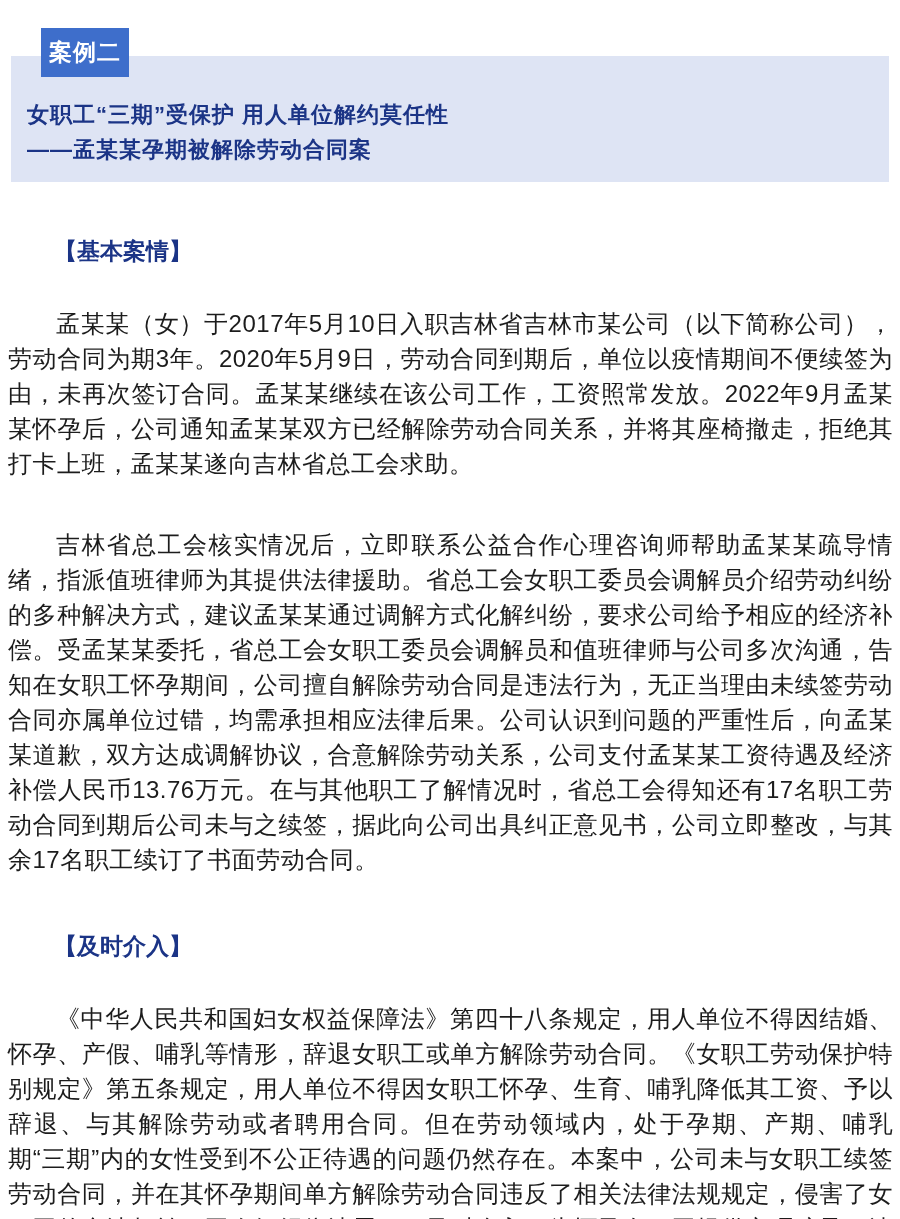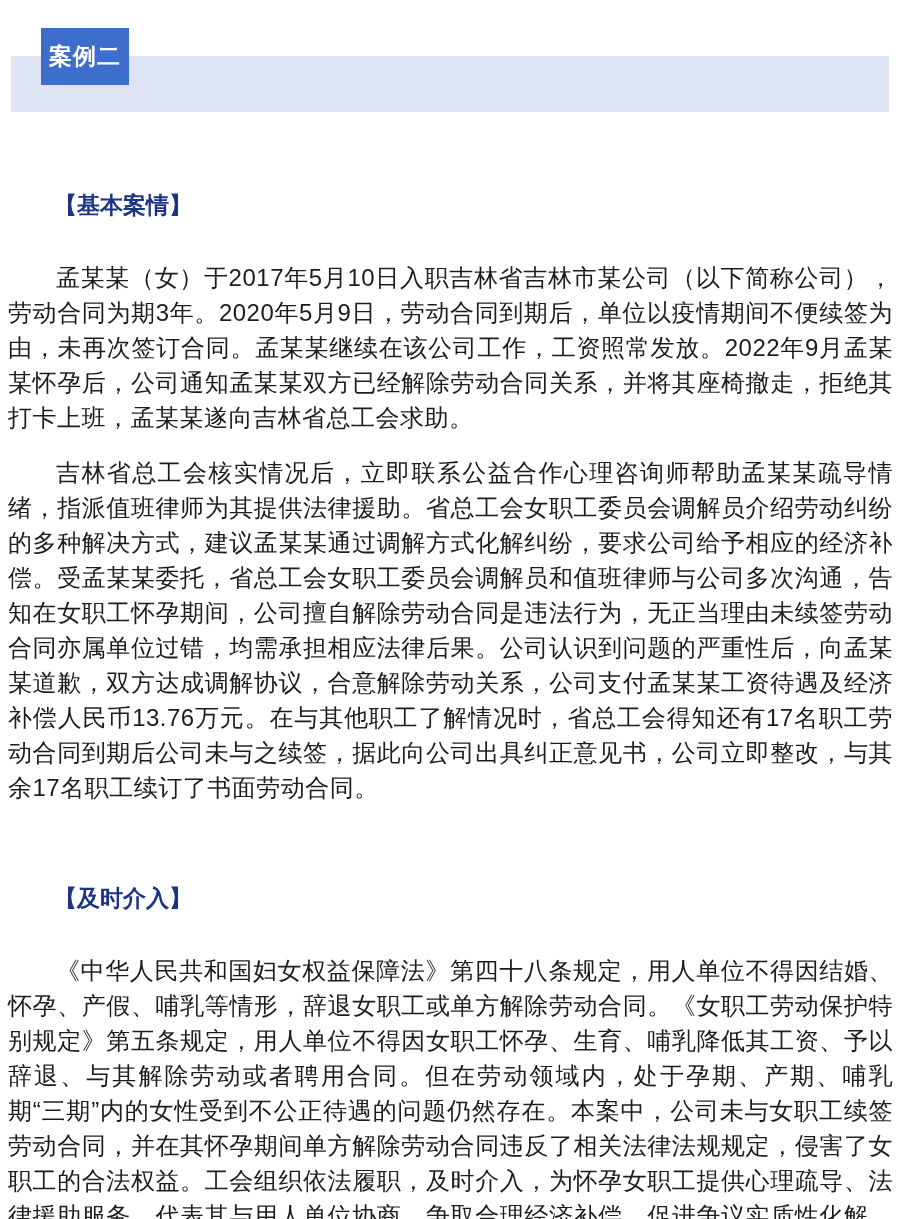--- a/index.html
+++ b/index.html
@@ -24,21 +24,21 @@
     margin: 56px 11px 0 11px;
     background: var(--banner-bg, #dee4f4);
     padding: 41px 20px 15px 16px;
     box-sizing: border-box;
   }
   .case-badge {
     position: absolute;
     left: 30px;
     top: -28px;
     width: 88px;
-    height: 57px;
+    height: 49px;
     background: var(--badge-bg, #3e6ecb);
     color: var(--badge-text, #ffffff);
     font-size: 23px;
     font-weight: bold;
     display: flex;
     align-items: center;
     justify-content: center;
     letter-spacing: 1px;
   }
   .title-line {
@@ -46,47 +46,49 @@
     font-size: 22px;
     font-weight: bold;
     line-height: 35px;
     letter-spacing: 1px;
   }
   
   .content {
     padding: 0 7px 0 8px;
   }
   .section-heading {
-    margin: 76px 0 0 0;
+    margin: 52px 0 0 0;
     font-size: 23px;
     font-weight: bold;
     line-height: 35px;
     color: var(--heading-color, #1b3486);
     text-indent: 2em;
   }
   .para {
     margin: 37px 0 0 0;
     font-size: 24px;
     line-height: 35px;
     color: var(--body-color, #1c1c1c);
     text-indent: 2em;
     text-align: justify;
     letter-spacing: 0.5px;
   }
   .para + .para {
-    margin-top: 20px;
+    margin-top: 46px;
   }
 </style>
 </head>
 <body>
 
 <div class="page">
 
   <div class="banner">
     <div class="case-badge">案例二</div>
+    <div class="title-line">女职工“三期”受保护  用人单位解约莫任性</div>
+    <div class="title-line">——孟某某孕期被解除劳动合同案</div>
   </div>
 
   <div class="content">
 
     <div class="section-heading">【基本案情】</div>
     <p class="para">孟某某（女）于2017年5月10日入职吉林省吉林市某公司（以下简称公司），劳动合同为期3年。2020年5月9日，劳动合同到期后，单位以疫情期间不便续签为由，未再次签订合同。孟某某继续在该公司工作，工资照常发放。2022年9月孟某某怀孕后，公司通知孟某某双方已经解除劳动合同关系，并将其座椅撤走，拒绝其打卡上班，孟某某遂向吉林省总工会求助。</p>
     <p class="para">吉林省总工会核实情况后，立即联系公益合作心理咨询师帮助孟某某疏导情绪，指派值班律师为其提供法律援助。省总工会女职工委员会调解员介绍劳动纠纷的多种解决方式，建议孟某某通过调解方式化解纠纷，要求公司给予相应的经济补偿。受孟某某委托，省总工会女职工委员会调解员和值班律师与公司多次沟通，告知在女职工怀孕期间，公司擅自解除劳动合同是违法行为，无正当理由未续签劳动合同亦属单位过错，均需承担相应法律后果。公司认识到问题的严重性后，向孟某某道歉，双方达成调解协议，合意解除劳动关系，公司支付孟某某工资待遇及经济补偿人民币13.76万元。在与其他职工了解情况时，省总工会得知还有17名职工劳动合同到期后公司未与之续签，据此向公司出具纠正意见书，公司立即整改，与其余17名职工续订了书面劳动合同。</p>
 
     <div class="section-heading">【及时介入】</div>
     <p class="para">《中华人民共和国妇女权益保障法》第四十八条规定，用人单位不得因结婚、怀孕、产假、哺乳等情形，辞退女职工或单方解除劳动合同。《女职工劳动保护特别规定》第五条规定，用人单位不得因女职工怀孕、生育、哺乳降低其工资、予以辞退、与其解除劳动或者聘用合同。但在劳动领域内，处于孕期、产期、哺乳期“三期”内的女性受到不公正待遇的问题仍然存在。本案中，公司未与女职工续签劳动合同，并在其怀孕期间单方解除劳动合同违反了相关法律法规规定，侵害了女职工的合法权益。工会组织依法履职，及时介入，为怀孕女职工提供心理疏导、法律援助服务，代表其与用人单位协商，争取合理经济补偿，促进争议实质性化解，切实保障了女职工“三期”受特殊保护的合法权益。</p>

